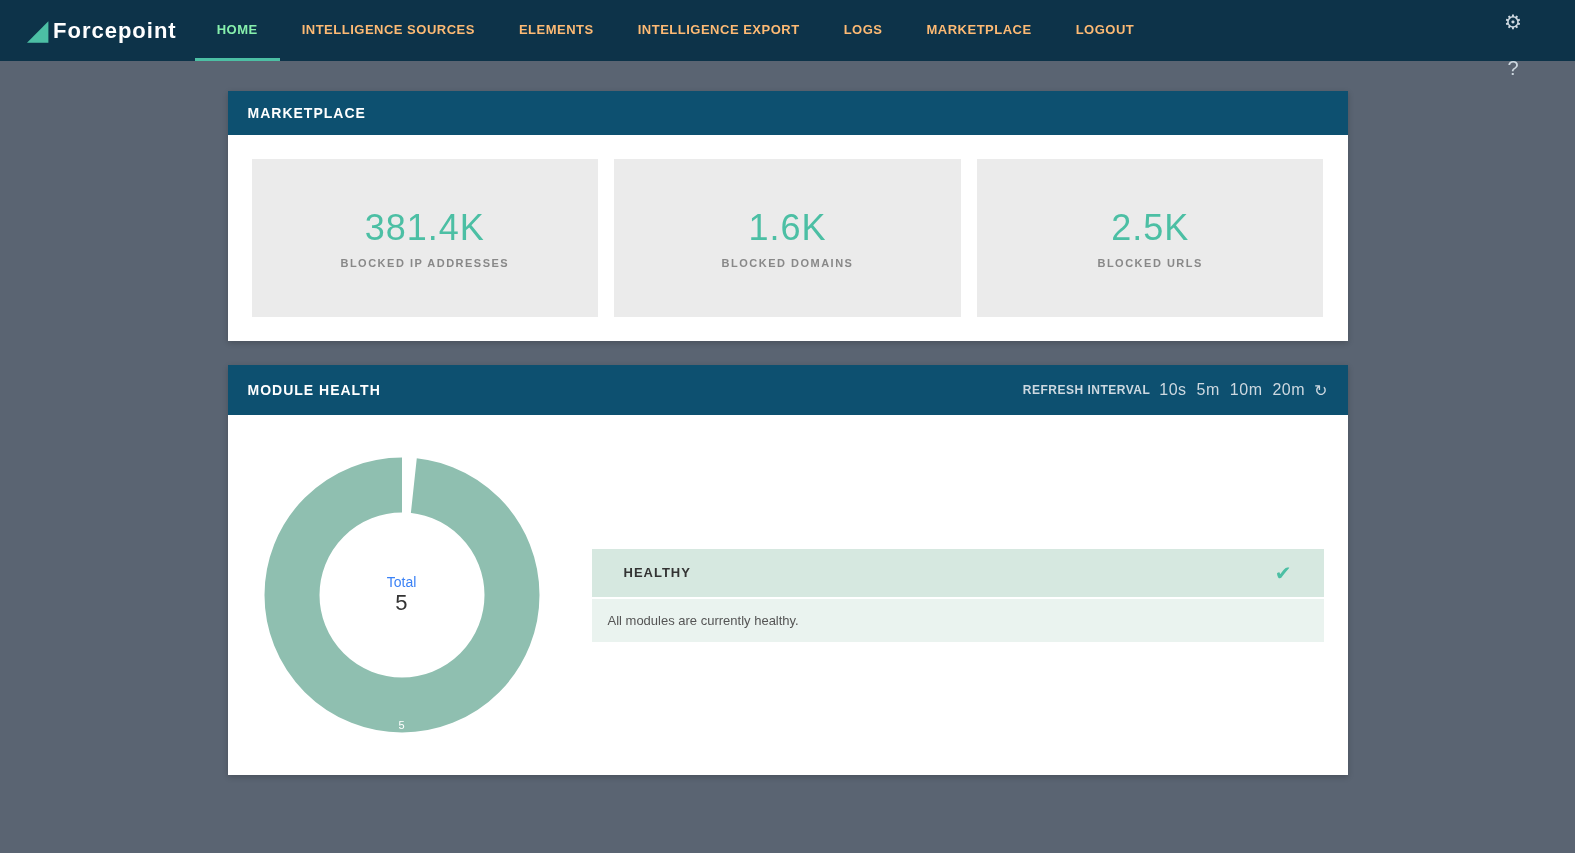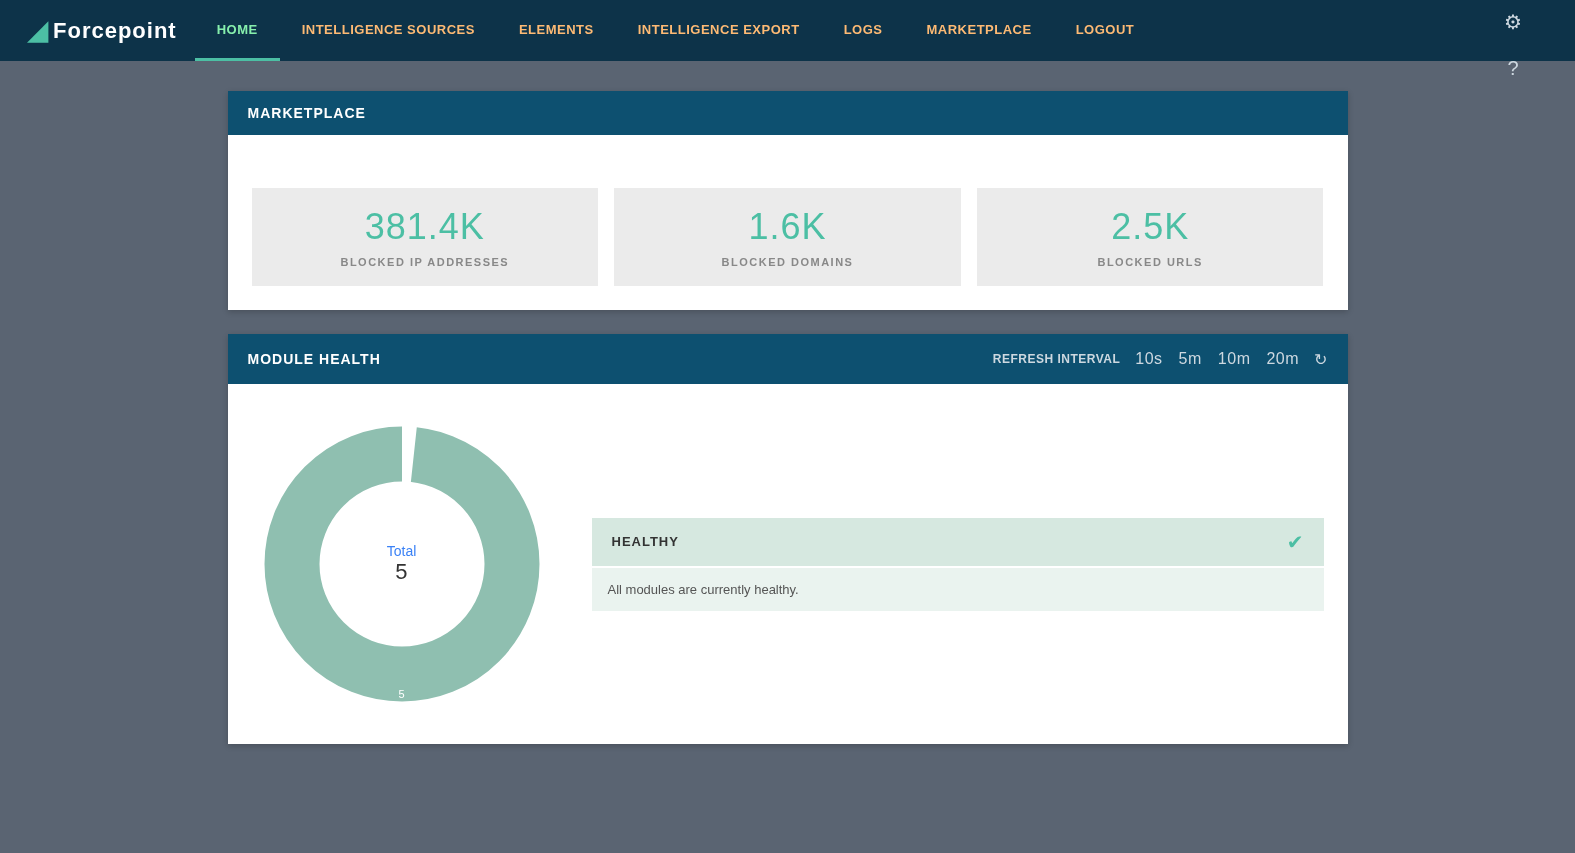--- a/index.html
+++ b/index.html
@@ -108,27 +108,26 @@
     }
 
     
     .stats-grid {
       display: grid;
       grid-template-columns: repeat(3, 1fr);
       gap: 16px;
     }
     .stat-box {
       background: #ebebeb;
-      padding: 18px 20px;
+      padding: 48px 20px;
       text-align: center;
       display: flex;
       flex-direction: column;
       align-items: center;
       gap: 8px;
-      margin-top: 29px;
     }
     .stat-value {
       font-size: 36px;
       font-weight: 300;
       color: #4cbfa4;
       letter-spacing: 1px;
     }
     .stat-label {
       font-size: 11px;
       letter-spacing: 1.5px;
@@ -139,21 +138,21 @@
 
     
     .module-health-header {
       display: flex;
       align-items: center;
       justify-content: space-between;
     }
     .refresh-controls {
       display: flex;
       align-items: center;
-      gap: 6px;
+      gap: 0;
       font-size: 12px;
       color: #cdd8e0;
     }
     .refresh-label {
       font-size: 12px;
       letter-spacing: 0.5px;
       margin-right: 4px;
     }
     .refresh-btn {
       background: none;
@@ -205,21 +204,21 @@
       color: #333;
     }
 
     
     .health-panel {
       flex: 1;
       min-width: 300px;
     }
     .health-status-box {
       background: #d6e8e0;
-      padding: 12px 20px;
+      padding: 12px 32px;
       display: flex;
       align-items: center;
       justify-content: space-between;
       margin-bottom: 2px;
       text-align: right;
     }
     .health-status-label {
       font-size: 13px;
       font-weight: bold;
       letter-spacing: 1px;

